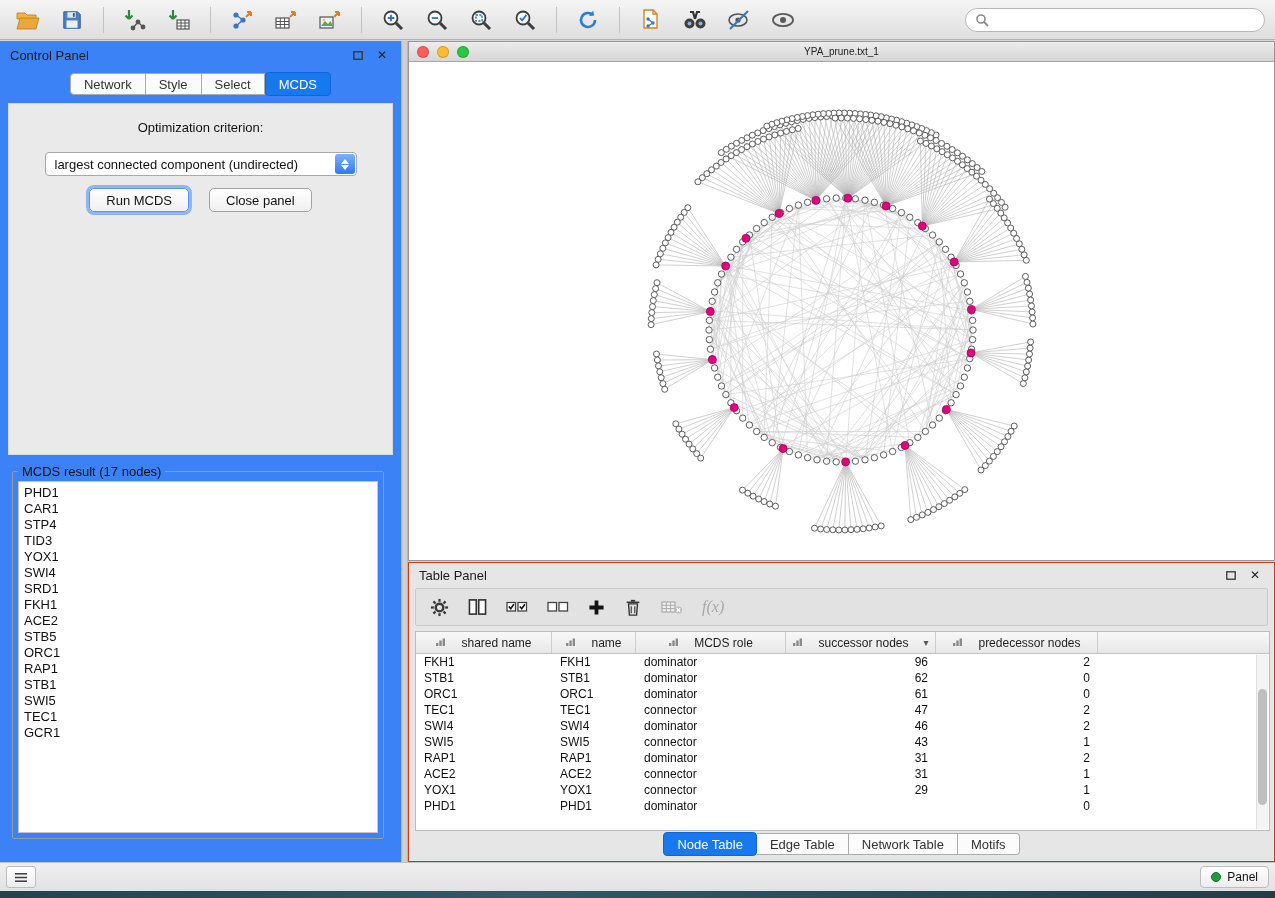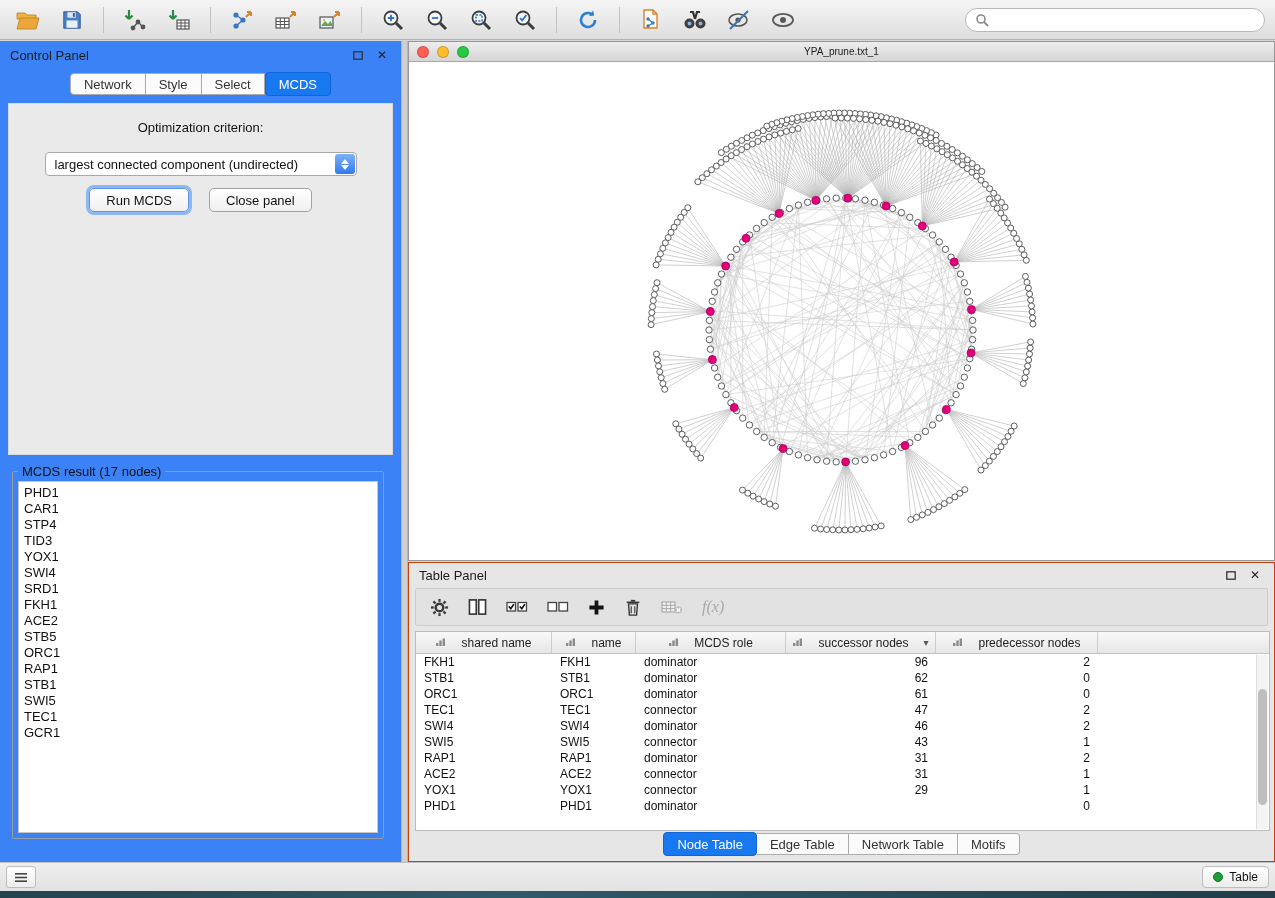--- a/index.html
+++ b/index.html
@@ -1264,16 +1264,16 @@
         <g stroke="#444" stroke-width="1.6">
           <line x1="1" y1="1.8" x2="13" y2="1.8"></line>
           <line x1="1" y1="5.5" x2="13" y2="5.5"></line>
           <line x1="1" y1="9.2" x2="13" y2="9.2"></line>
         </g>
       </svg>
   </div>
   <span class="spacer"></span>
   <div class="memory-btn">
     <span class="mem-dot"></span>
-    <span>Table</span>
+    <span>Panel</span>
   </div>
 </div>
 <div class="wallpaper-strip"></div>
 
 </body></html>

